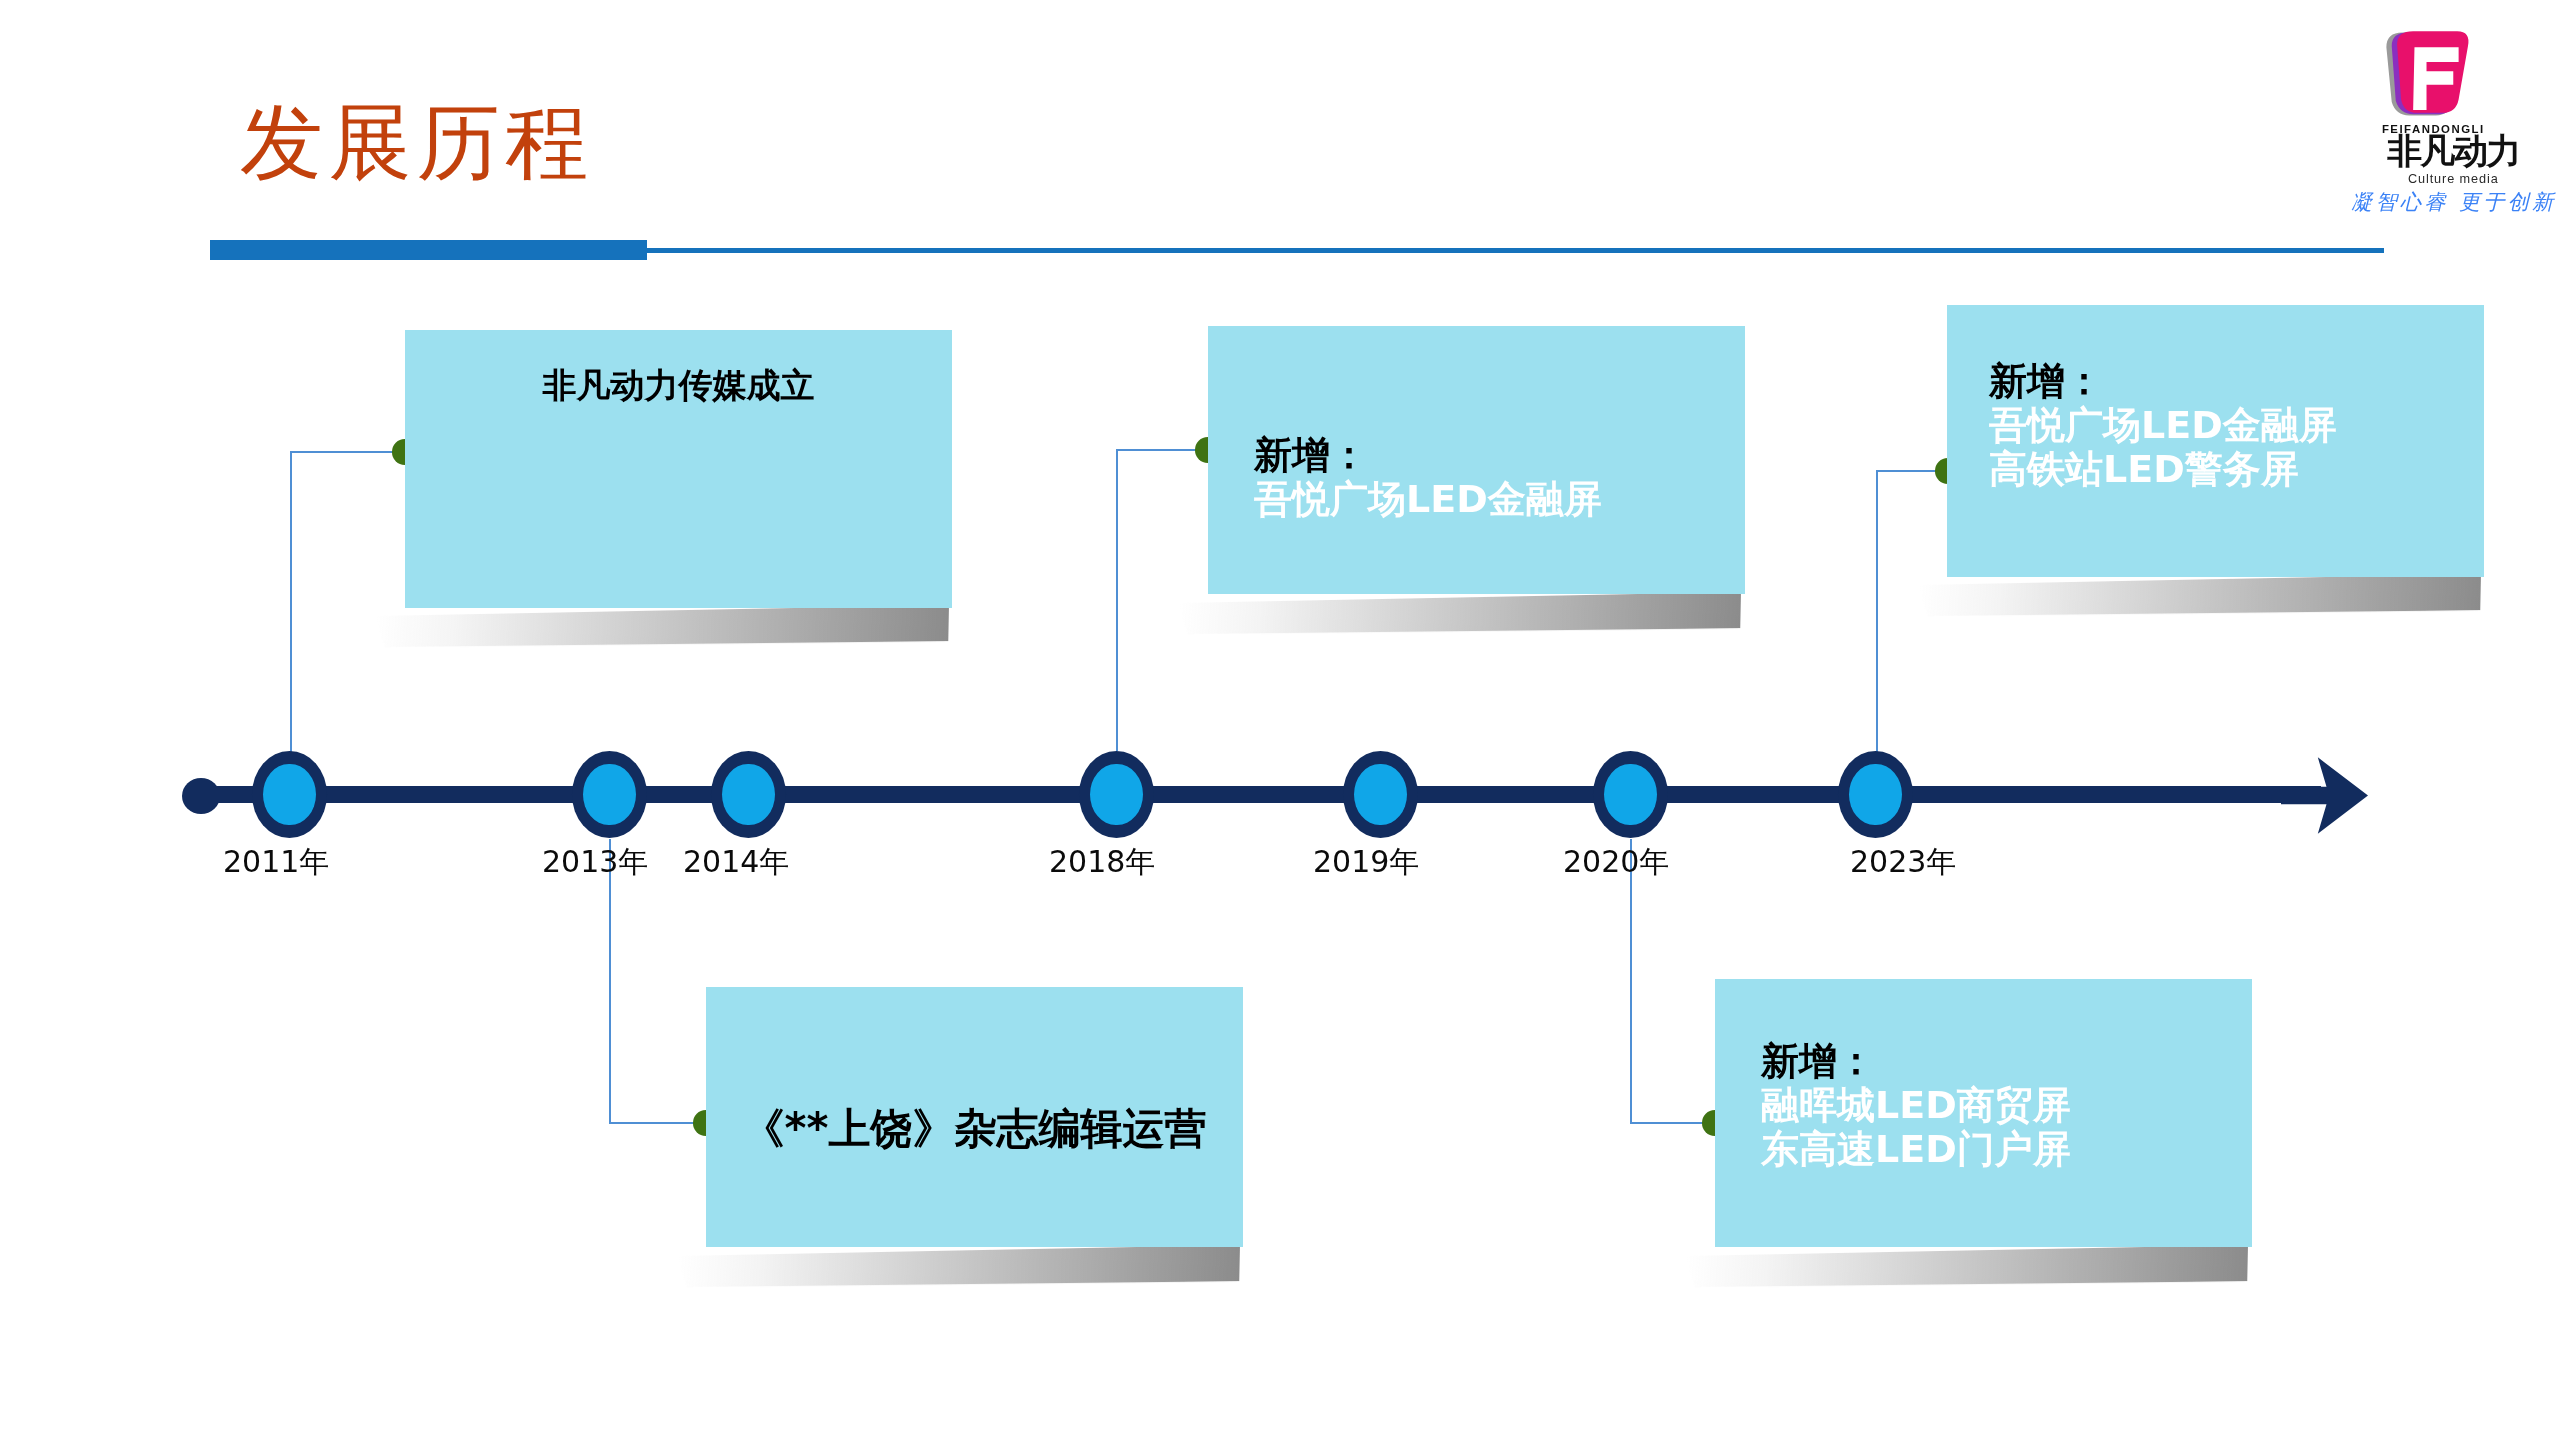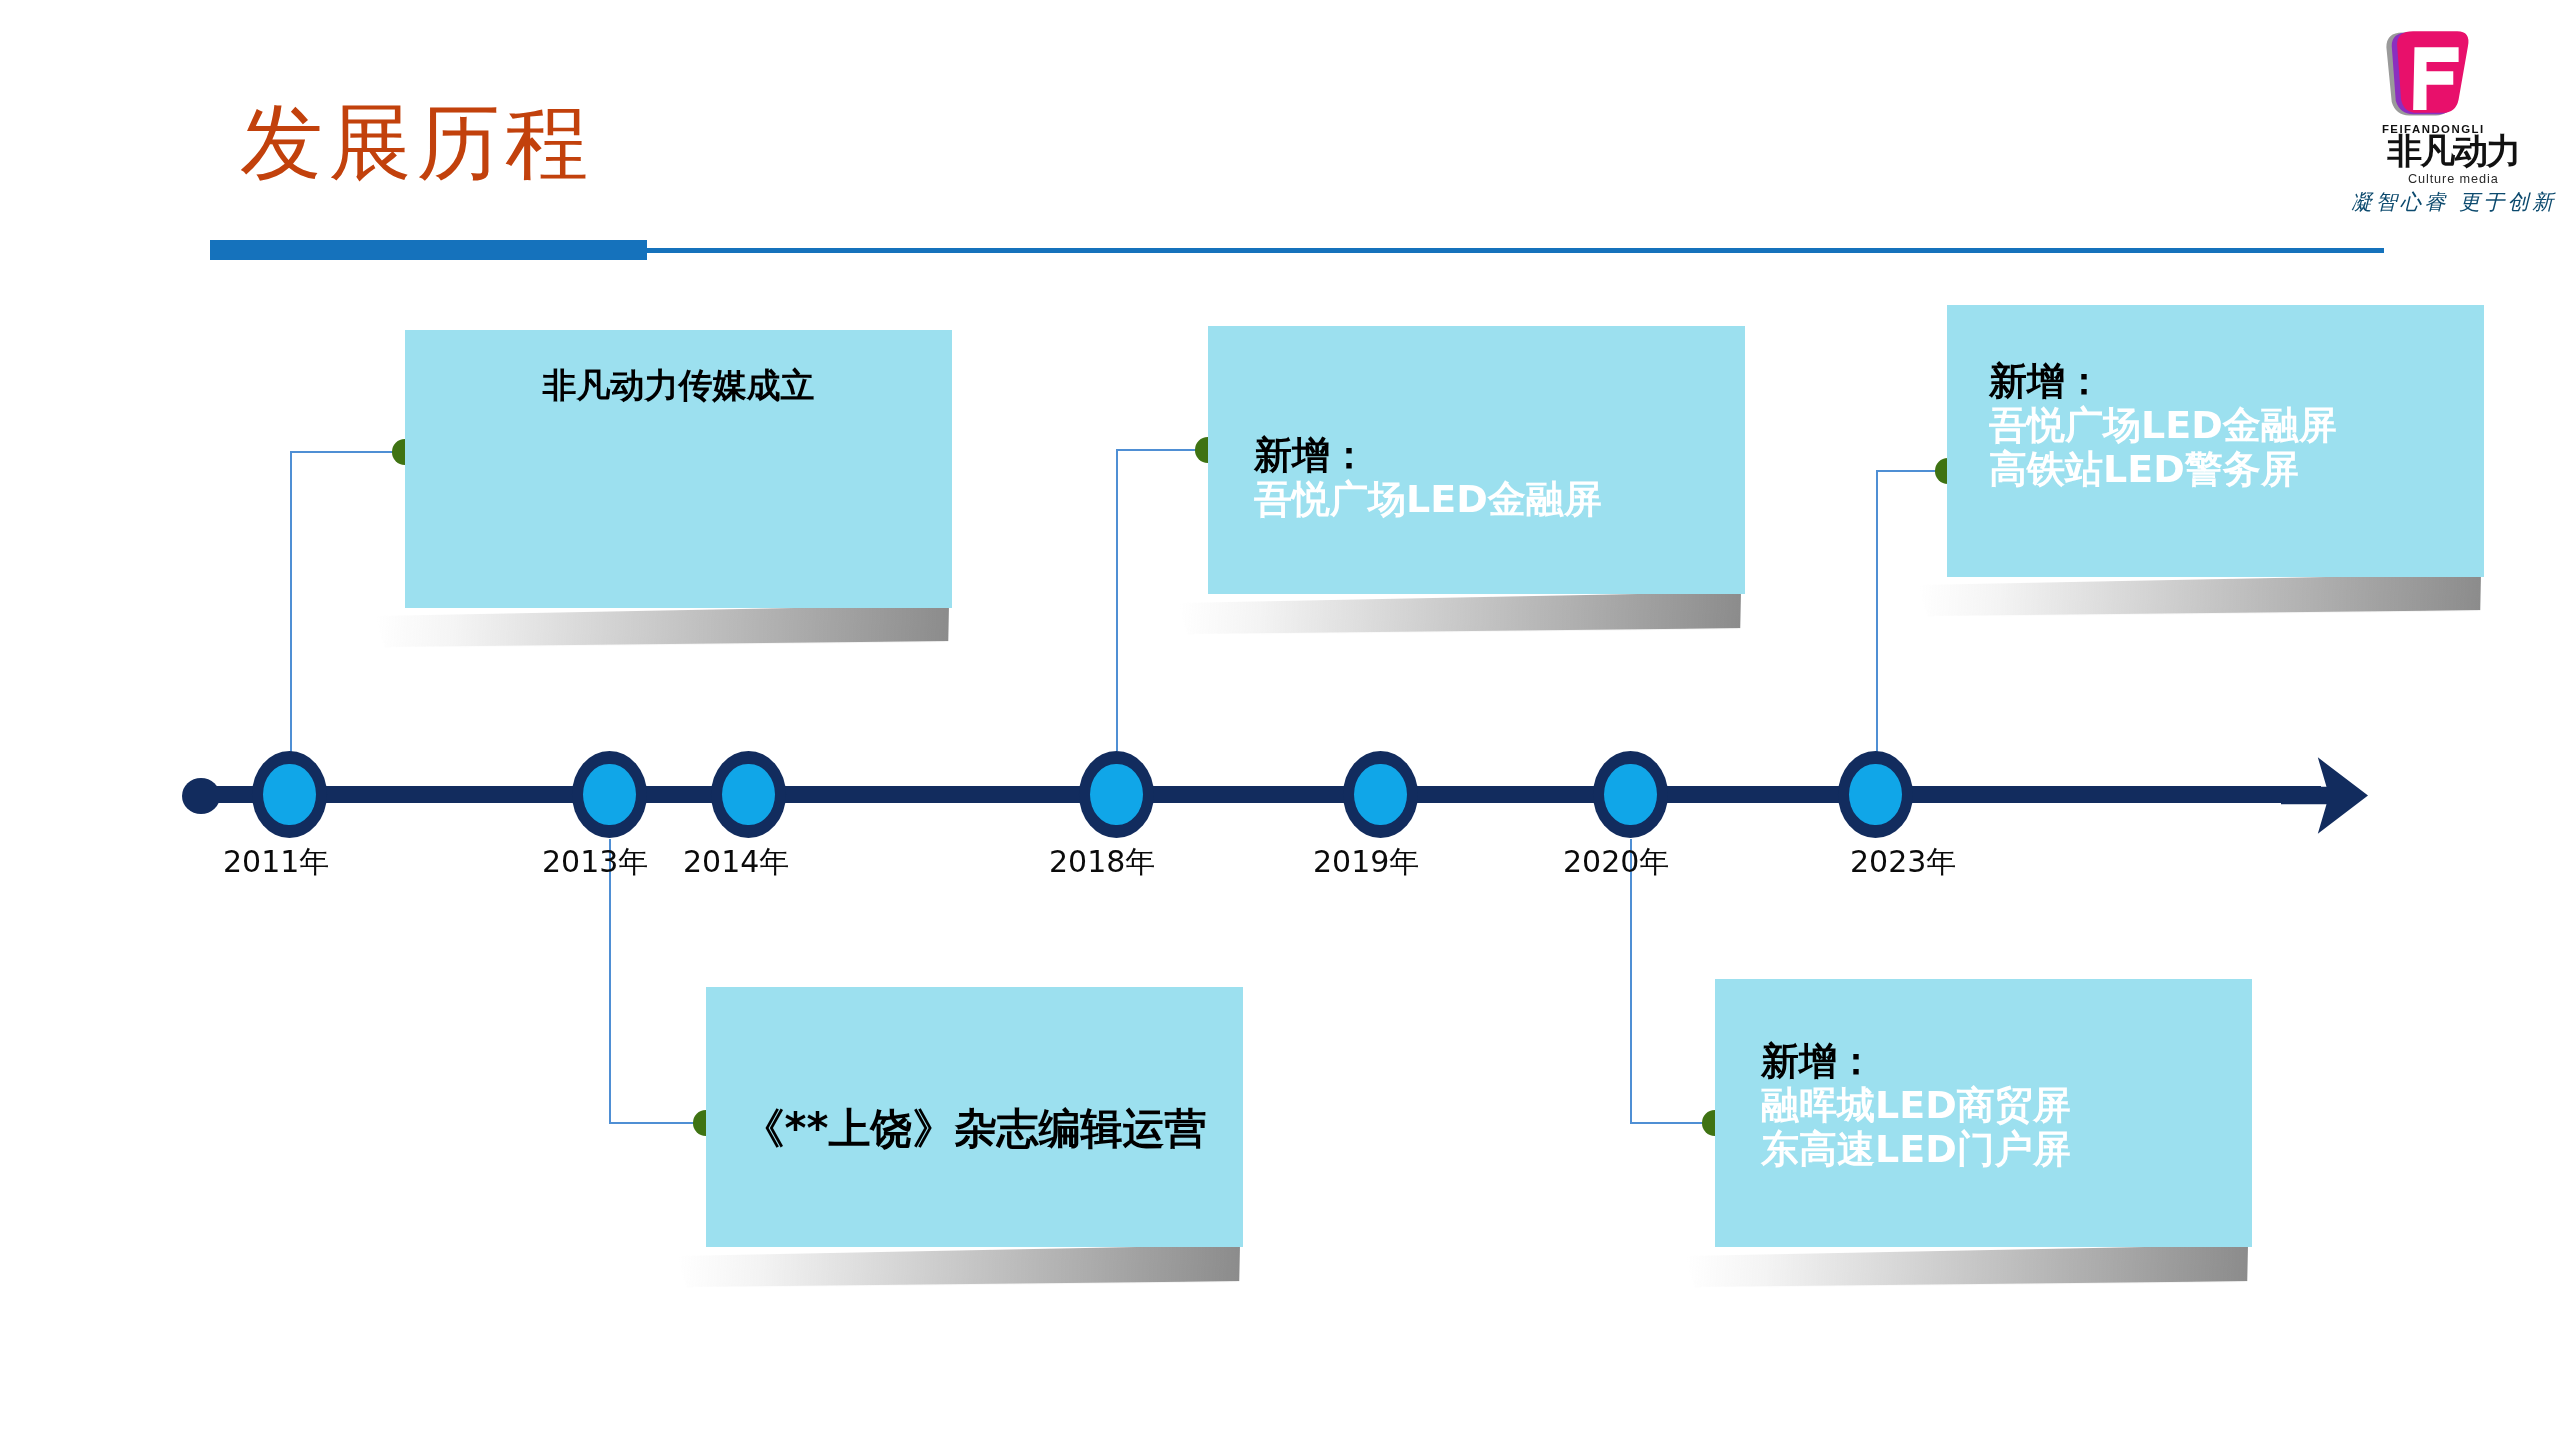--- a/index.html
+++ b/index.html
@@ -16,21 +16,21 @@
   #logo{position:absolute;left:2338px;top:14.8px;width:235px;height:215px;}
   #logo-mark{position:absolute;left:35px;top:12px;width:99px;height:94px;}
   #logo-cn{position:absolute;left:14.8px;top:119px;width:201px;text-align:center;
     font-size:35px;font-weight:700;color:#111;letter-spacing:-2px;line-height:1;white-space:nowrap;
     font-family:"DejaVu Sans",sans-serif;}
   #logo-latin{position:absolute;left:14.8px;top:109px;width:161px;text-align:center;
     font-size:11.4px;font-weight:700;color:#111;letter-spacing:1.5px;line-height:1;}
   #logo-sub{position:absolute;left:14.8px;top:158px;width:201px;text-align:center;
     font-size:12.7px;font-weight:400;color:#2a2a2a;letter-spacing:0.9px;line-height:1;}
   #logo-tag{position:absolute;left:5.4px;top:177px;width:221px;text-align:center;
-    font-size:21px;color:#0c4a6e;letter-spacing:3.4px;line-height:1;
+    font-size:21px;color:#3b82f6;letter-spacing:3.4px;line-height:1;
     font-family:"DejaVu Serif",serif;font-style:italic;}
 
   
   #axis{position:absolute;left:188px;top:786px;width:2133px;height:17.4px;background:#122C5E;}
   #axis-start-dot{position:absolute;left:182px;top:778px;width:38px;height:36px;
     border-radius:50%;background:#122C5E;}
   #axis-arrow{position:absolute;left:2281px;top:753px;width:87px;height:85px;}
 
   .node{position:absolute;width:75px;height:87px;border-radius:50%;
     background:#122C5E;box-sizing:border-box;padding:12.7px 11.4px;}

